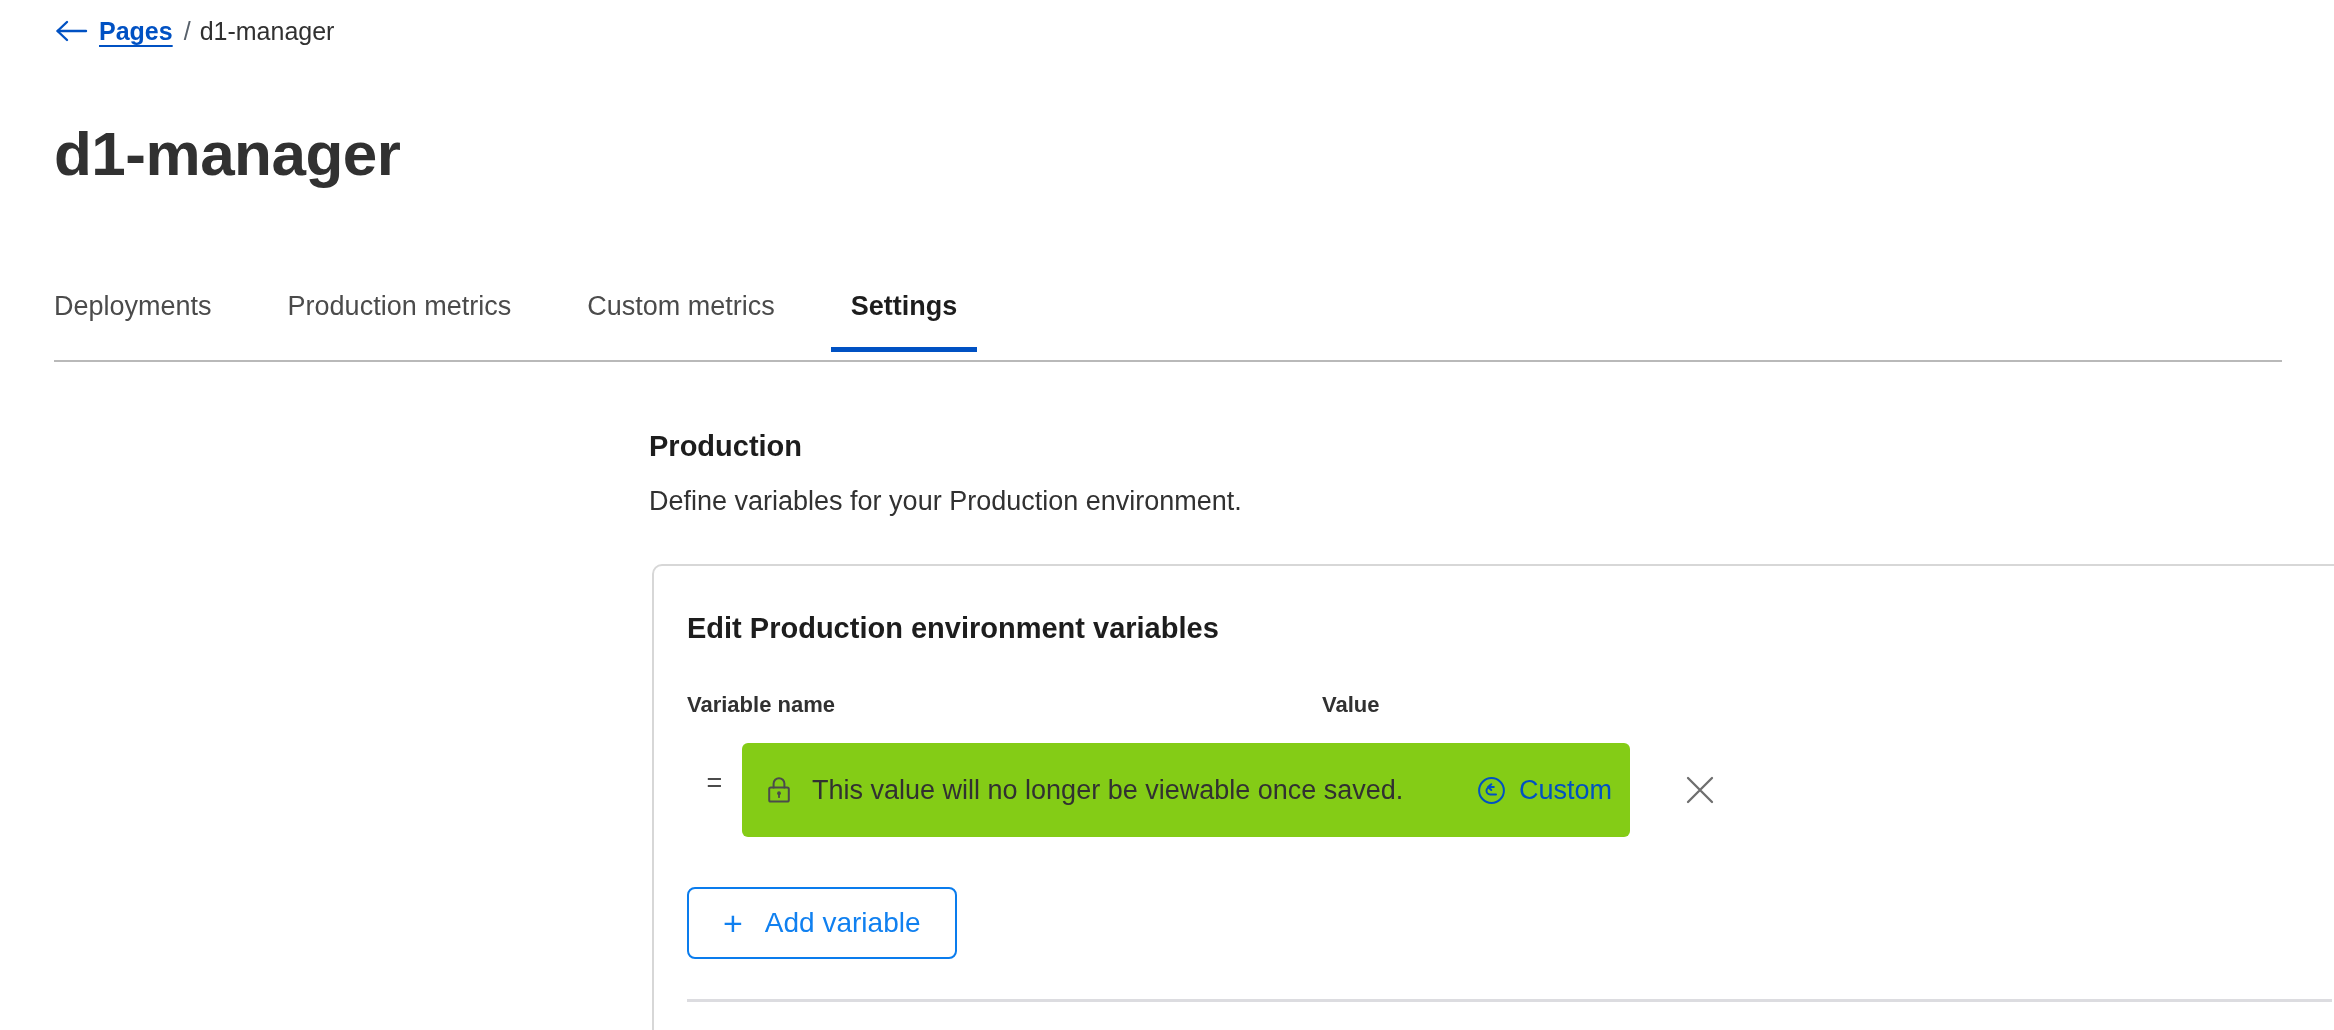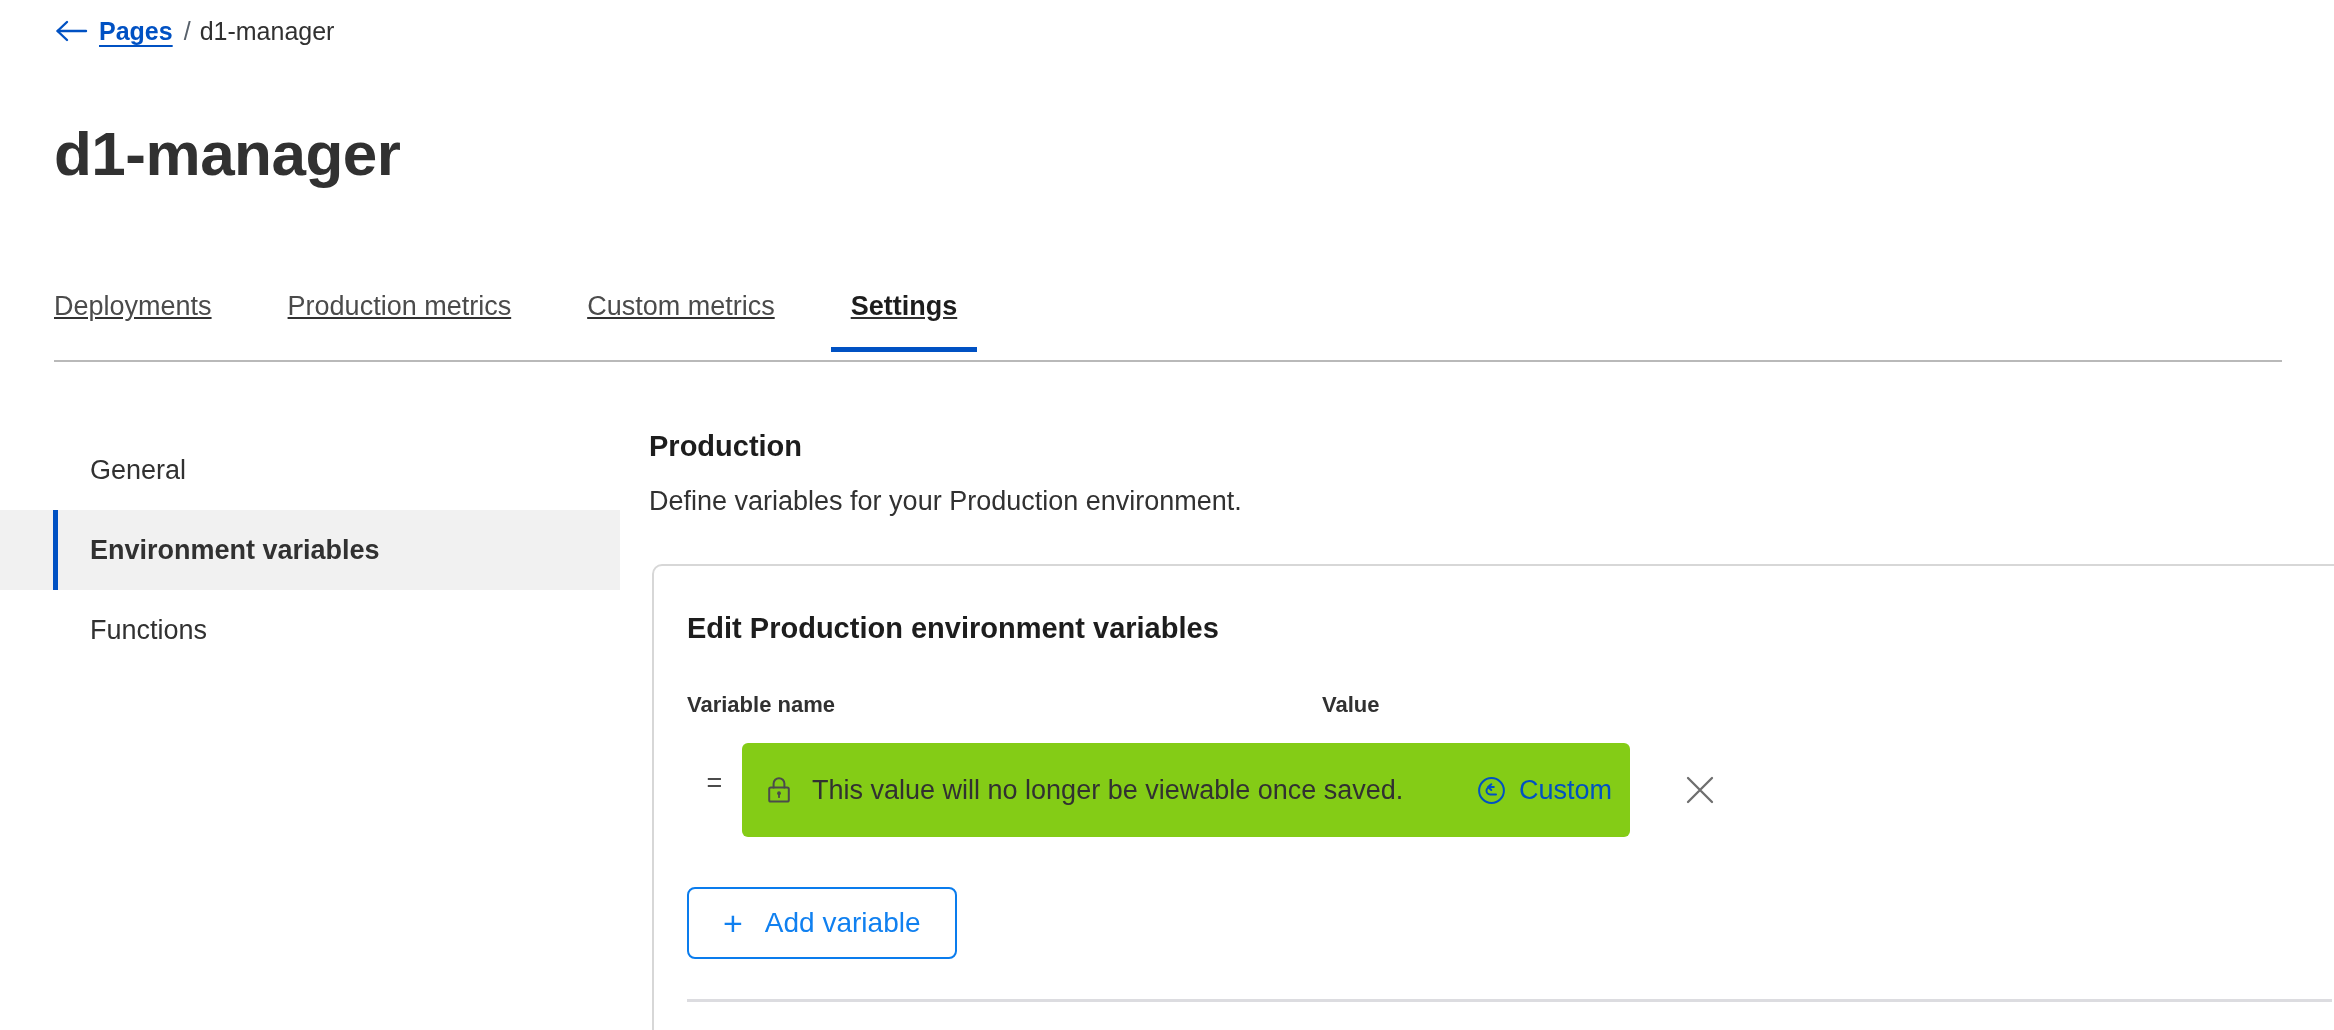--- a/index.html
+++ b/index.html
@@ -55,21 +55,20 @@
   }
 
   
   .tabs {
     position: absolute;
     left: 54px; top: 282px;
     width: 2228px;
     height: 80px;
     display: flex;
     align-items: flex-start;
-    text-decoration: underline;
   }
   .tabs::after {
     content: "";
     position: absolute;
     left: 0; right: 0; bottom: 0;
     height: 2px;
     background: #b9b9b9;
   }
   .tab {
     position: relative;
@@ -294,31 +293,20 @@
 
   <h1 class="page-title">d1-manager</h1>
 
   <nav class="tabs">
     <div class="tab">Deployments</div>
     <div class="tab">Production metrics</div>
     <div class="tab">Custom metrics</div>
     <div class="tab active">Settings</div>
   </nav>
 
-  <aside class="sidebar">
-    <div class="side-item">
-      <span>General</span>
-    </div>
-    <div class="side-item active">
-      <span>Environment variables</span>
-    </div>
-    <div class="side-item">
-      <span>Functions</span>
-    </div>
-  </aside>
 
   <section class="main">
     <div class="section-title">Production</div>
     <div class="section-desc">Define variables for your Production environment.</div>
   </section>
 
   <section class="card">
     <div class="card-title">Edit Production environment variables</div>
 
     <div class="var-grid">

